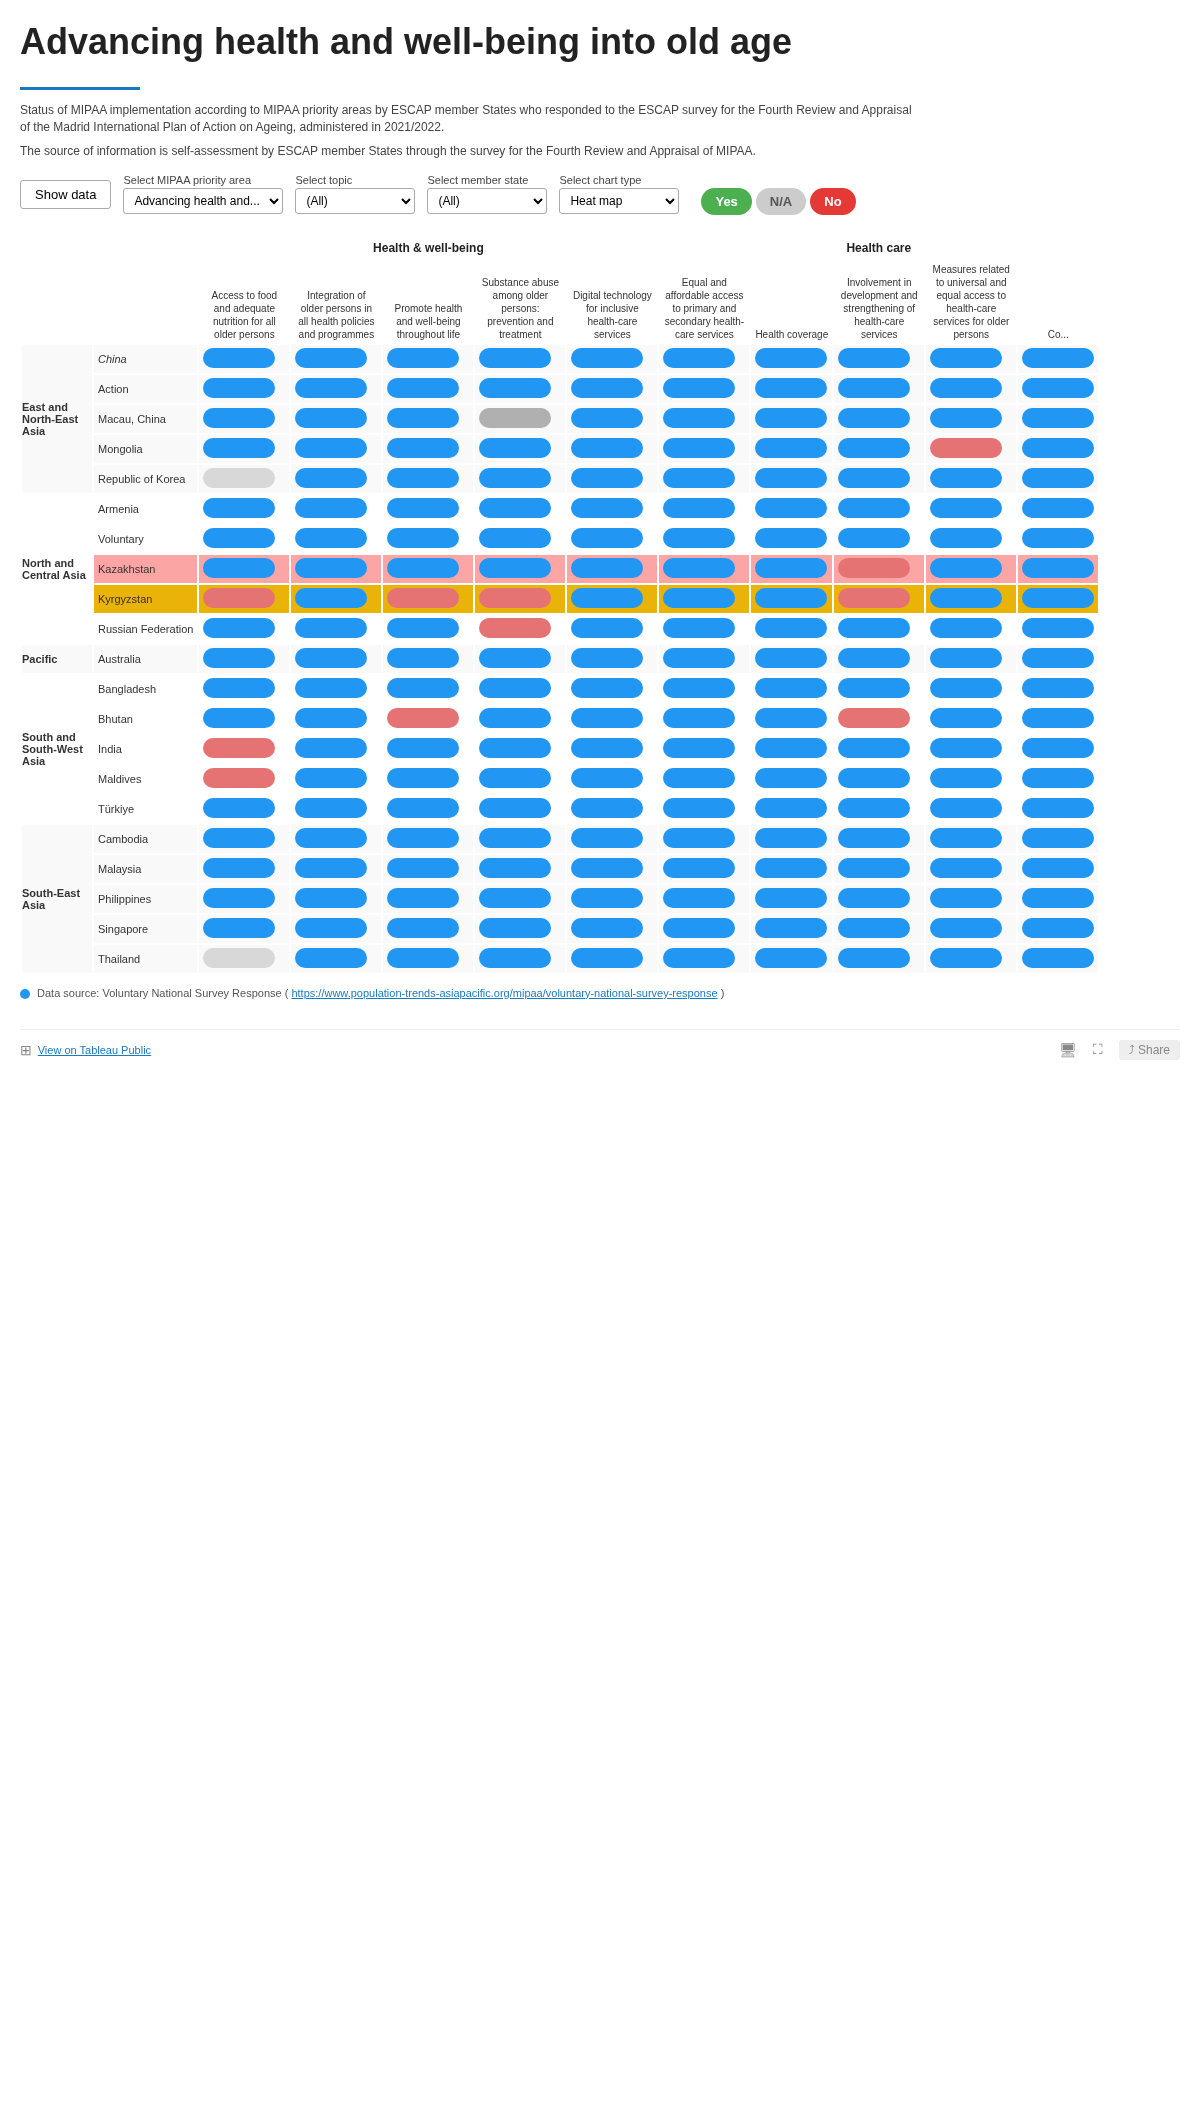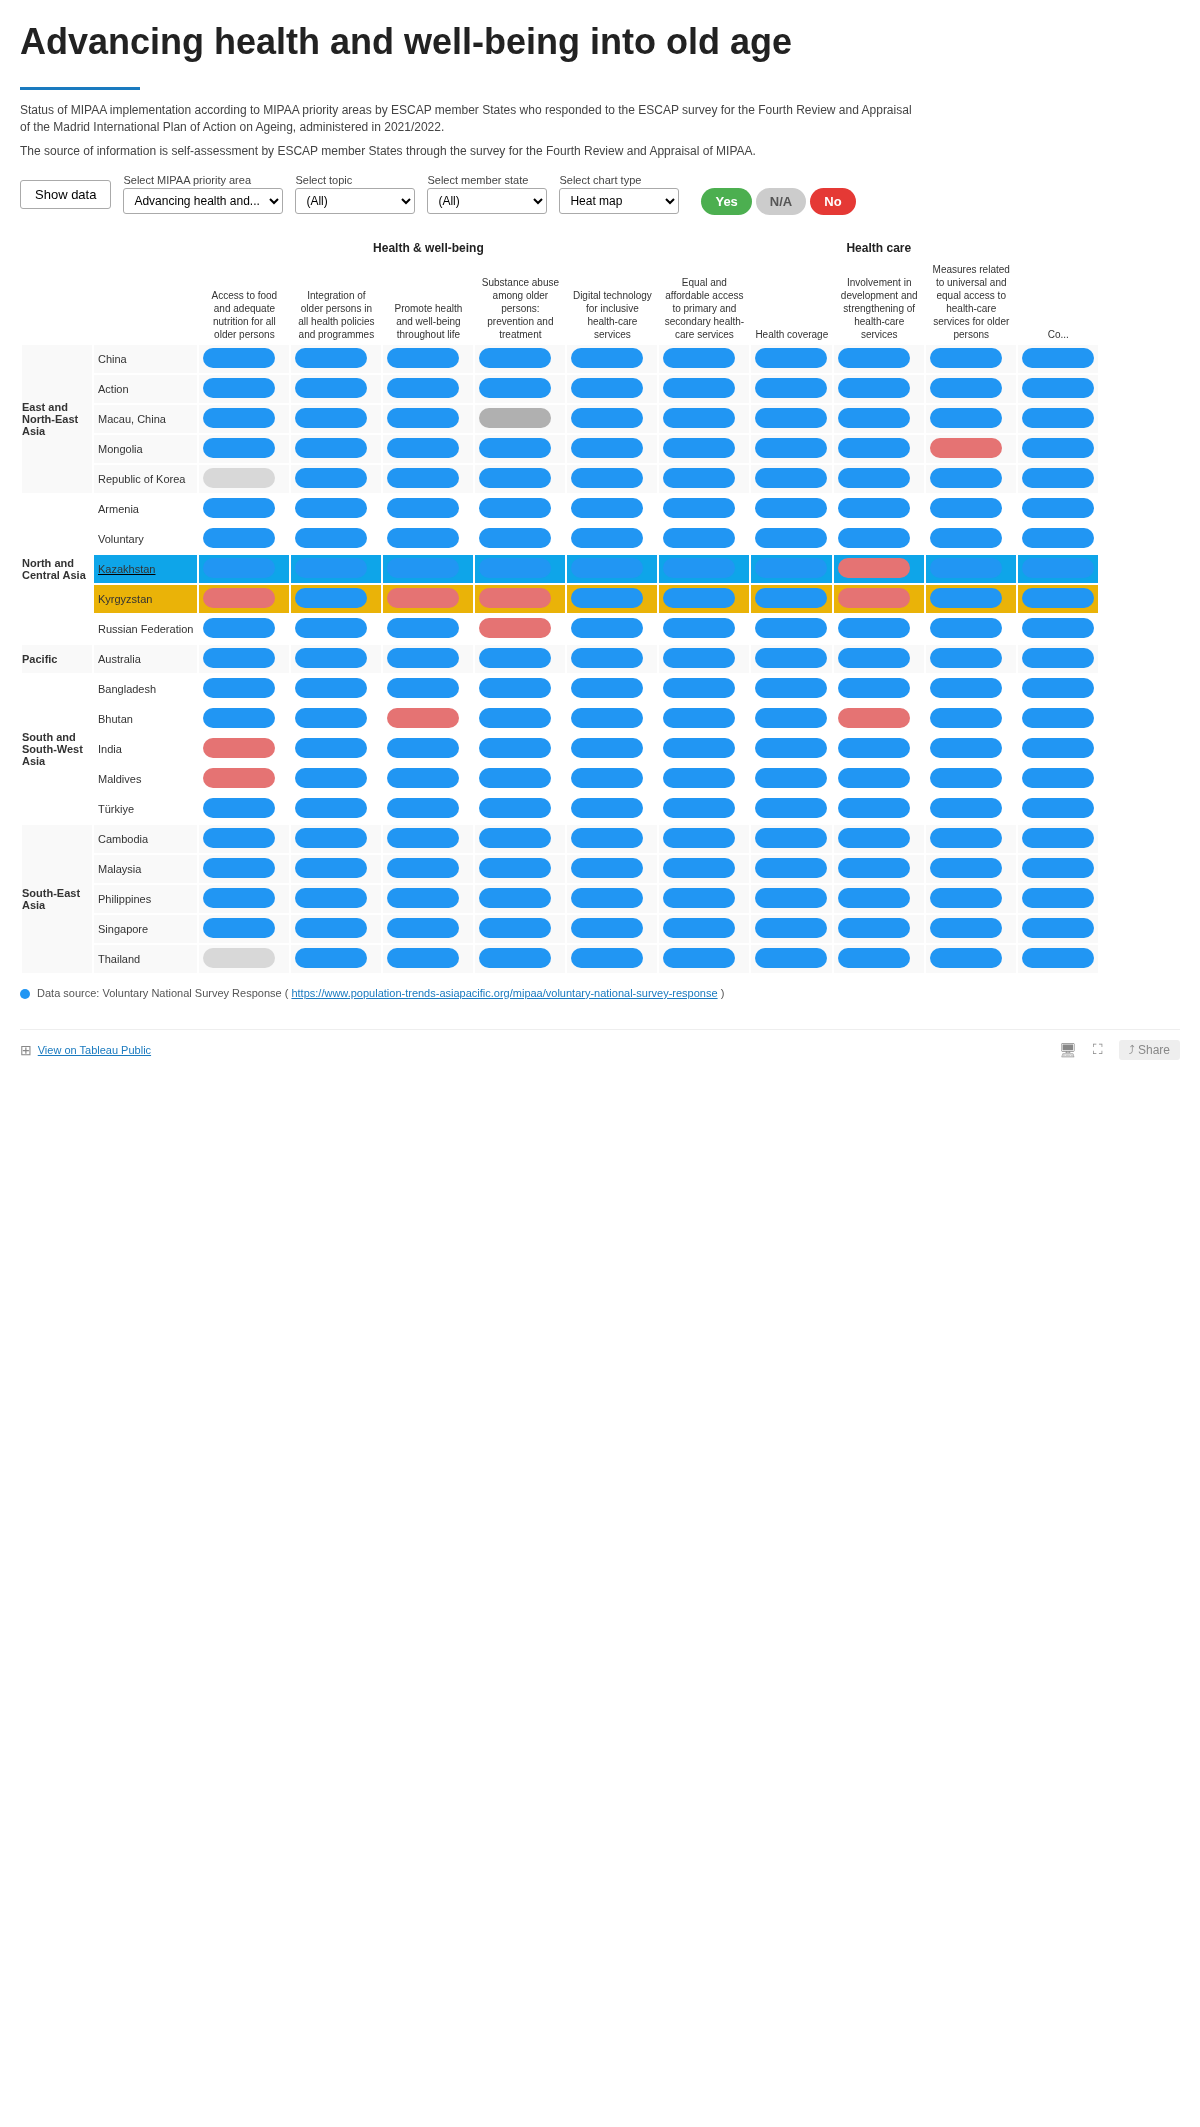--- a/index.html
+++ b/index.html
@@ -109,21 +109,21 @@
         <td class="col-header">Equal and affordable access to primary and secondary health-care services</td>
         <td class="col-header">Health coverage</td>
         <td class="col-header">Involvement in development and strengthening of health-care services</td>
         <td class="col-header">Measures related to universal and equal access to health-care services for older persons</td>
         <td class="col-header">Co...</td>
       </tr>
     </thead>
     <tbody id="heatmap-body">
     <tr style="background: rgb(249, 249, 249);">
           <td class="region-cell" rowspan="5" style="vertical-align: middle; font-size: 11px; font-weight: bold; color: rgb(51, 51, 51); padding-right: 6px; white-space: normal; max-width: 70px; width: 70px;">East and North-East Asia</td>
-          <td class="country-cell" style="width: 100px;">China</td>
+          <td class="country-cell" style="width: 100px; font-style: italic;">China</td>
           <td class="cell" style="padding: 3px 4px;"><div class="chip" style="background-color: rgb(33, 150, 243); width: 72px; height: 20px; border-radius: 10px; cursor: pointer;"></div></td>
           <td class="cell" style="padding: 3px 4px;"><div class="chip" style="background-color: rgb(33, 150, 243); width: 72px; height: 20px; border-radius: 10px; cursor: pointer;"></div></td>
           <td class="cell" style="padding: 3px 4px;"><div class="chip" style="background-color: rgb(33, 150, 243); width: 72px; height: 20px; border-radius: 10px; cursor: pointer;"></div></td>
           <td class="cell" style="padding: 3px 4px;"><div class="chip" style="background-color: rgb(33, 150, 243); width: 72px; height: 20px; border-radius: 10px; cursor: pointer;"></div></td>
           <td class="cell" style="padding: 3px 4px;"><div class="chip" style="background-color: rgb(33, 150, 243); width: 72px; height: 20px; border-radius: 10px; cursor: pointer;"></div></td>
           <td class="cell" style="padding: 3px 4px;"><div class="chip" style="background-color: rgb(33, 150, 243); width: 72px; height: 20px; border-radius: 10px; cursor: pointer;"></div></td>
           <td class="cell" style="padding: 3px 4px;"><div class="chip" style="background-color: rgb(33, 150, 243); width: 72px; height: 20px; border-radius: 10px; cursor: pointer;"></div></td>
           <td class="cell" style="padding: 3px 4px;"><div class="chip" style="background-color: rgb(33, 150, 243); width: 72px; height: 20px; border-radius: 10px; cursor: pointer;"></div></td>
           <td class="cell" style="padding: 3px 4px;"><div class="chip" style="background-color: rgb(33, 150, 243); width: 72px; height: 20px; border-radius: 10px; cursor: pointer;"></div></td>
           <td class="cell" style="padding: 3px 4px;"><div class="chip" style="background-color: rgb(33, 150, 243); width: 72px; height: 20px; border-radius: 10px; cursor: pointer;"></div></td>
@@ -200,21 +200,21 @@
           <td class="cell" style="padding: 3px 4px;"><div class="chip" style="background-color: rgb(33, 150, 243); width: 72px; height: 20px; border-radius: 10px; cursor: pointer;"></div></td>
           <td class="cell" style="padding: 3px 4px;"><div class="chip" style="background-color: rgb(33, 150, 243); width: 72px; height: 20px; border-radius: 10px; cursor: pointer;"></div></td>
           <td class="cell" style="padding: 3px 4px;"><div class="chip" style="background-color: rgb(33, 150, 243); width: 72px; height: 20px; border-radius: 10px; cursor: pointer;"></div></td>
           <td class="cell" style="padding: 3px 4px;"><div class="chip" style="background-color: rgb(33, 150, 243); width: 72px; height: 20px; border-radius: 10px; cursor: pointer;"></div></td>
           <td class="cell" style="padding: 3px 4px;"><div class="chip" style="background-color: rgb(33, 150, 243); width: 72px; height: 20px; border-radius: 10px; cursor: pointer;"></div></td>
           <td class="cell" style="padding: 3px 4px;"><div class="chip" style="background-color: rgb(33, 150, 243); width: 72px; height: 20px; border-radius: 10px; cursor: pointer;"></div></td>
           <td class="cell" style="padding: 3px 4px;"><div class="chip" style="background-color: rgb(33, 150, 243); width: 72px; height: 20px; border-radius: 10px; cursor: pointer;"></div></td>
           <td class="cell" style="padding: 3px 4px;"><div class="chip" style="background-color: rgb(33, 150, 243); width: 72px; height: 20px; border-radius: 10px; cursor: pointer;"></div></td>
           <td class="cell" style="padding: 3px 4px;"><div class="chip" style="background-color: rgb(33, 150, 243); width: 72px; height: 20px; border-radius: 10px; cursor: pointer;"></div></td>
         </tr>
-        <tr style="background: #0ea5e9; text-decoration: underline;">
+        <tr style="background: #fca5a5;">
           <td class="country-cell" style="width: 100px;">Kazakhstan</td>
           <td class="cell" style="padding: 3px 4px;"><div class="chip" style="background-color: rgb(33, 150, 243); width: 72px; height: 20px; border-radius: 10px; cursor: pointer;"></div></td>
           <td class="cell" style="padding: 3px 4px;"><div class="chip" style="background-color: rgb(33, 150, 243); width: 72px; height: 20px; border-radius: 10px; cursor: pointer;"></div></td>
           <td class="cell" style="padding: 3px 4px;"><div class="chip" style="background-color: rgb(33, 150, 243); width: 72px; height: 20px; border-radius: 10px; cursor: pointer;"></div></td>
           <td class="cell" style="padding: 3px 4px;"><div class="chip" style="background-color: rgb(33, 150, 243); width: 72px; height: 20px; border-radius: 10px; cursor: pointer;"></div></td>
           <td class="cell" style="padding: 3px 4px;"><div class="chip" style="background-color: rgb(33, 150, 243); width: 72px; height: 20px; border-radius: 10px; cursor: pointer;"></div></td>
           <td class="cell" style="padding: 3px 4px;"><div class="chip" style="background-color: rgb(33, 150, 243); width: 72px; height: 20px; border-radius: 10px; cursor: pointer;"></div></td>
           <td class="cell" style="padding: 3px 4px;"><div class="chip" style="background-color: rgb(33, 150, 243); width: 72px; height: 20px; border-radius: 10px; cursor: pointer;"></div></td>
           <td class="cell" style="padding: 3px 4px;"><div class="chip" style="background-color: rgb(229, 115, 115); width: 72px; height: 20px; border-radius: 10px; cursor: pointer;"></div></td>
           <td class="cell" style="padding: 3px 4px;"><div class="chip" style="background-color: rgb(33, 150, 243); width: 72px; height: 20px; border-radius: 10px; cursor: pointer;"></div></td>

